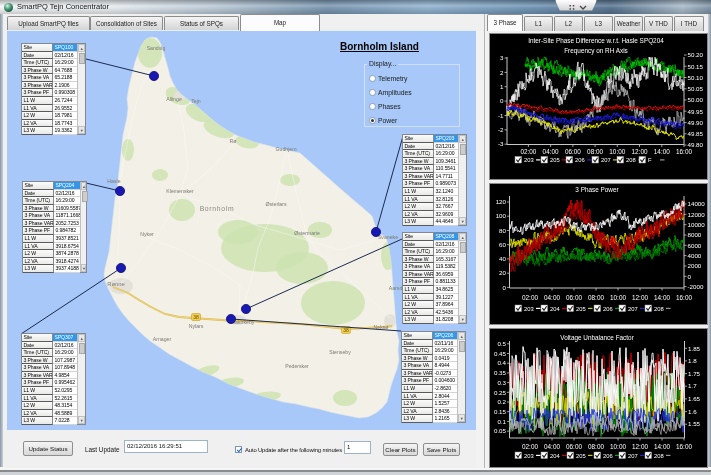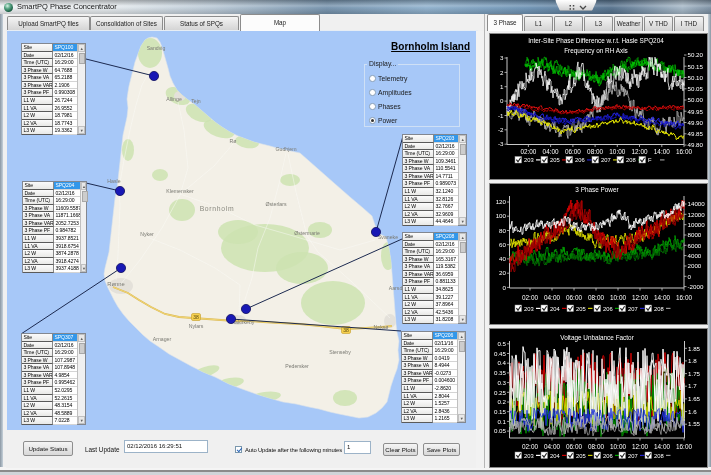--- a/index.html
+++ b/index.html
@@ -15,21 +15,21 @@
 #tabstrip { position:absolute; left:3px; top:14px; width:705px; height:17px; background:#f0f0f0; }
 .tab { position:absolute; top:16px; height:15px; background:linear-gradient(#f4f4f4,#d2d2d2);
   border:1px solid #8c8c8c; border-bottom:none; border-radius:2px 2px 0 0; font-size:6.3px;
   text-align:center; line-height:14px; color:#222; }
 .tab.sel { top:14px; height:17px; background:#fcfcfc; line-height:16px; z-index:2; }
 #mappage { position:absolute; left:7px; top:31px; width:469px; height:399px; background:#a7c8f8; }
 #pagetop { position:absolute; left:6px; top:30px; width:472px; height:1px; background:#e7edf4; }
 #bottombar { position:absolute; left:6px; top:430px; width:473px; height:38px; background:#f0f0f0; }
 #rsliver { position:absolute; left:476px; top:31px; width:11px; height:437px; background:#f2f2f2; }
 #vline { position:absolute; left:484px; top:14px; width:1px; height:454px; background:#b5b5b5; }
-#island-title { position:absolute; left:340px; top:41px; width:130px; text-align:right; font-size:10px;
+#island-title { position:absolute; left:340px; top:41px; width:130px; text-align:left; font-size:10px;
   font-weight:bold; text-decoration:underline; color:#000; }
 #dispbox { position:absolute; left:364px; top:64px; width:96px; height:63px; border:1px solid #cfe0f5; }
 #displabel { position:absolute; left:367px; top:59.5px; font-size:6.8px; color:#1a1a1a; background:#a7c8f8; padding:0 2px; z-index:3;}
 .radio { position:absolute; width:6.5px; height:6.5px; border-radius:50%; background:#fff; border:1px solid #8aa0b8; }
 .radio.on::after { content:""; position:absolute; left:1.25px; top:1.25px; width:3px; height:3px; border-radius:50%; background:#333; }
 .rlabel { position:absolute; font-size:6.8px; color:#1a1a1a; }
 .dtbl { position:absolute; width:65px; height:92px; background:#fff; border:1px solid #828790; display:flex; }
 .cells { width:57px; }
 .tr { display:flex; height:7.58px; }
 .th { width:31px; background:linear-gradient(#fbfbfb,#e9e9e7); border-bottom:1px solid #5a5a5a;
@@ -48,21 +48,21 @@
   border-radius:2px; font-size:6.2px; text-align:center; color:#111; }
 .lbl { position:absolute; font-size:6.4px; color:#111; }
 .field { position:absolute; background:#fff; border:1px solid #9cb3c8; font-size:6px; color:#111; padding:1.5px 0 0 2px; }
 .cb { position:absolute; width:7px; height:7px; background:#fff; border:1px solid #7a97ad; }
 .cb::after { content:""; position:absolute; left:1px; top:0.5px; width:3.5px; height:2px;
   border-left:1.4px solid #2a66b8; border-bottom:1.4px solid #2a66b8; transform:rotate(-48deg); }
 </style></head>
 <body>
 <div id="titlebar"></div>
 <div id="appicon"></div>
-<div id="title">SmartPQ Phase Concentrator</div>
+<div id="title">SmartPQ Tejn Concentrator</div>
 <div id="pulltab"><svg width="42" height="11" viewBox="0 0 42 11">
 <g fill="#4a4a4a">
 <rect x="13.5" y="2" width="1.5" height="1.5"></rect>
         <rect x="16.8" y="2" width="1.5" height="1.5"></rect>
 <rect x="13.5" y="5.2" width="1.5" height="1.5"></rect>
         <rect x="16.8" y="5.2" width="1.5" height="1.5"></rect>
       </g>
 <path d="M24 3 l3 3 l3 -3" fill="none" stroke="#4a4a4a" stroke-width="1.3"></path>
     </svg></div>
 <div class="winborder" style="left:0;top:14px;width:3px;height:457px;background:linear-gradient(to right,#8a97a3,#c6d1da)"></div>

